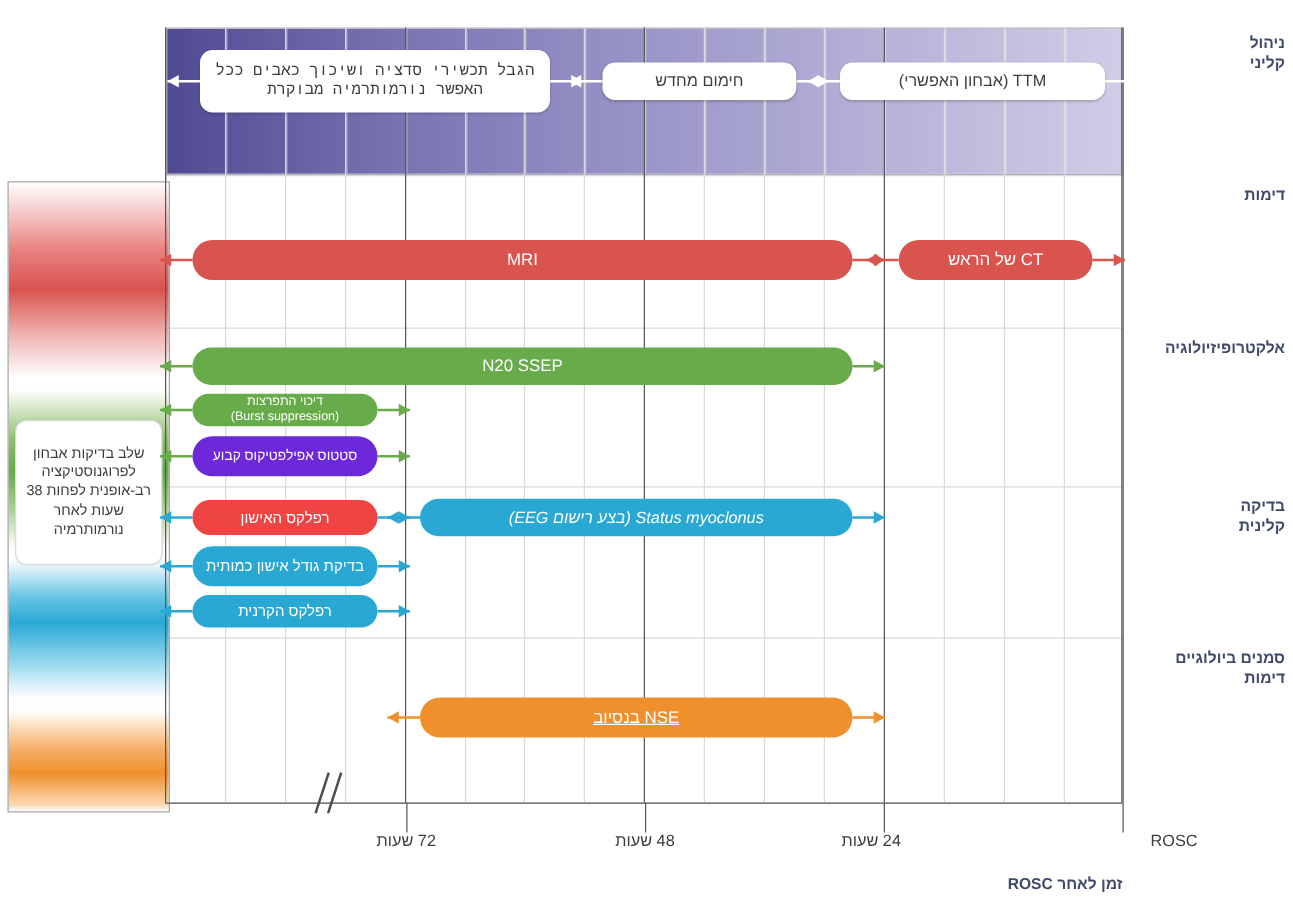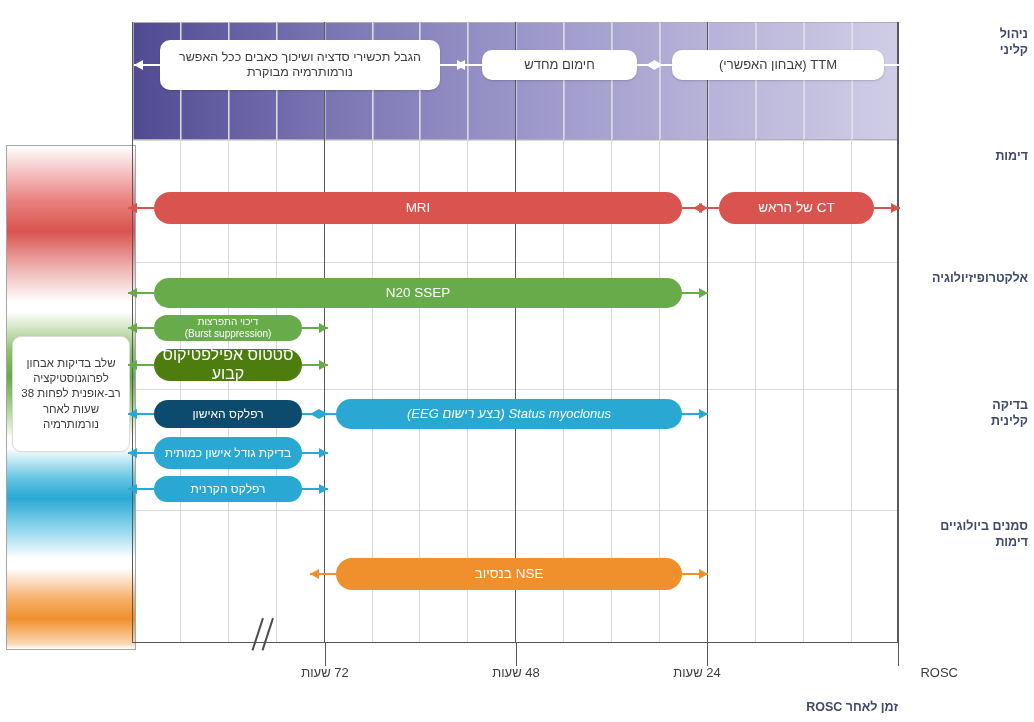--- a/index.html
+++ b/index.html
@@ -227,28 +227,28 @@
 <div class="abs" style="left: 302px; top: 327px; width: 26px; height: 2px; background: rgb(103, 171, 74); z-index: 4;"></div>
 <div class="abs" style="left: 319px; top: 323px; width: 0px; height: 0px; border-top: 5px solid transparent; border-bottom: 5px solid transparent; border-left: 9px solid rgb(103, 171, 74); z-index: 4;"></div>
 <div class="bar" style="left: 154px; top: 315px; width: 148px; height: 26px; background: rgb(103, 171, 74); font-size: 10px;">
     <span style="white-space: pre-line;">דיכוי התפרצות
 (Burst suppression)</span>
   </div>
 <div class="abs" style="left: 128px; top: 364px; width: 26px; height: 2px; background: rgb(103, 171, 74); z-index: 4;"></div>
 <div class="abs" style="left: 128px; top: 360px; width: 0px; height: 0px; border-top: 5px solid transparent; border-bottom: 5px solid transparent; border-right: 9px solid rgb(103, 171, 74); z-index: 4;"></div>
 <div class="abs" style="left: 302px; top: 364px; width: 26px; height: 2px; background: rgb(103, 171, 74); z-index: 4;"></div>
 <div class="abs" style="left: 319px; top: 360px; width: 0px; height: 0px; border-top: 5px solid transparent; border-bottom: 5px solid transparent; border-left: 9px solid rgb(103, 171, 74); z-index: 4;"></div>
-<div class="bar" style="left: 154px; top: 349px; width: 148px; height: 32px; background: #4d7c0f; font-size: 16px;">
+<div class="bar" style="left: 154px; top: 349px; width: 148px; height: 32px; background: #6d28d9; font-size: 11px;">
     <span style="white-space: pre-line;">סטטוס אפילפטיקוס קבוע</span>
   </div>
 <div class="abs" style="left: 128px; top: 413px; width: 26px; height: 2px; background: rgb(41, 168, 212); z-index: 4;"></div>
 <div class="abs" style="left: 128px; top: 409px; width: 0px; height: 0px; border-top: 5px solid transparent; border-bottom: 5px solid transparent; border-right: 9px solid rgb(41, 168, 212); z-index: 4;"></div>
 <div class="abs" style="left: 302px; top: 413px; width: 26px; height: 2px; background: rgb(41, 168, 212); z-index: 4;"></div>
 <div class="abs" style="left: 319px; top: 409px; width: 0px; height: 0px; border-top: 5px solid transparent; border-bottom: 5px solid transparent; border-left: 9px solid rgb(41, 168, 212); z-index: 4;"></div>
-<div class="bar" style="left: 154px; top: 400px; width: 148px; height: 28px; background: #0c4a6e; font-size: 12px;">
+<div class="bar" style="left: 154px; top: 400px; width: 148px; height: 28px; background: #ef4444; font-size: 12px;">
     <span style="white-space: pre-line;">רפלקס האישון</span>
   </div>
 <div class="abs" style="left: 310px; top: 413px; width: 26px; height: 2px; background: rgb(41, 168, 212); z-index: 4;"></div>
 <div class="abs" style="left: 310px; top: 409px; width: 0px; height: 0px; border-top: 5px solid transparent; border-bottom: 5px solid transparent; border-right: 9px solid rgb(41, 168, 212); z-index: 4;"></div>
 <div class="abs" style="left: 682px; top: 413px; width: 26px; height: 2px; background: rgb(41, 168, 212); z-index: 4;"></div>
 <div class="abs" style="left: 699px; top: 409px; width: 0px; height: 0px; border-top: 5px solid transparent; border-bottom: 5px solid transparent; border-left: 9px solid rgb(41, 168, 212); z-index: 4;"></div>
 <div class="bar" style="left: 336px; top: 399px; width: 346px; height: 30px; background: rgb(41, 168, 212); font-size: 13px; font-style: italic;">
     <span style="white-space: pre-line;">Status myoclonus (בצע רישום EEG)</span>
   </div>
 <div class="abs" style="left: 128px; top: 452px; width: 26px; height: 2px; background: rgb(41, 168, 212); z-index: 4;"></div>
@@ -263,27 +263,27 @@
 <div class="abs" style="left: 302px; top: 488px; width: 26px; height: 2px; background: rgb(41, 168, 212); z-index: 4;"></div>
 <div class="abs" style="left: 319px; top: 484px; width: 0px; height: 0px; border-top: 5px solid transparent; border-bottom: 5px solid transparent; border-left: 9px solid rgb(41, 168, 212); z-index: 4;"></div>
 <div class="bar" style="left: 154px; top: 476px; width: 148px; height: 26px; background: rgb(41, 168, 212); font-size: 12px;">
     <span style="white-space: pre-line;">רפלקס הקרנית</span>
   </div>
 <div class="abs" style="left: 310px; top: 573px; width: 26px; height: 2px; background: rgb(240, 144, 44); z-index: 4;"></div>
 <div class="abs" style="left: 310px; top: 569px; width: 0px; height: 0px; border-top: 5px solid transparent; border-bottom: 5px solid transparent; border-right: 9px solid rgb(240, 144, 44); z-index: 4;"></div>
 <div class="abs" style="left: 682px; top: 573px; width: 26px; height: 2px; background: rgb(240, 144, 44); z-index: 4;"></div>
 <div class="abs" style="left: 699px; top: 569px; width: 0px; height: 0px; border-top: 5px solid transparent; border-bottom: 5px solid transparent; border-left: 9px solid rgb(240, 144, 44); z-index: 4;"></div>
 <div class="bar" style="left: 336px; top: 558px; width: 346px; height: 32px; background: rgb(240, 144, 44); font-size: 13.5px;">
-    <span style="white-space: pre-line;">NSE בנסיוב</span>
+    <span style="white-space: pre-line; text-decoration: underline;">NSE בנסיוב</span>
   </div>
 <div class="abs" style="left: 134px; top: 64px; width: 26px; height: 2px; background: rgb(255, 255, 255); z-index: 4;"></div>
 <div class="abs" style="left: 134px; top: 60px; width: 0px; height: 0px; border-top: 5px solid transparent; border-bottom: 5px solid transparent; border-right: 9px solid rgb(255, 255, 255); z-index: 4;"></div>
 <div class="abs" style="left: 440px; top: 64px; width: 26px; height: 2px; background: rgb(255, 255, 255); z-index: 4;"></div>
 <div class="abs" style="left: 457px; top: 60px; width: 0px; height: 0px; border-top: 5px solid transparent; border-bottom: 5px solid transparent; border-left: 9px solid rgb(255, 255, 255); z-index: 4;"></div>
-<div class="bar white" style="left: 160px; top: 40px; width: 280px; height: 50px; font-size: 12.5px;">
+<div class="bar white" style="left: 160px; top: 40px; width: 280px; height: 50px; font-size: 12.5px; font-family: Liberation Mono, monospace;">
     <span style="white-space: pre-line;">הגבל תכשירי סדציה ושיכוך כאבים ככל האפשר נורמותרמיה מבוקרת</span>
   </div>
 <div class="abs" style="left: 456px; top: 64px; width: 26px; height: 2px; background: rgb(255, 255, 255); z-index: 4;"></div>
 <div class="abs" style="left: 456px; top: 60px; width: 0px; height: 0px; border-top: 5px solid transparent; border-bottom: 5px solid transparent; border-right: 9px solid rgb(255, 255, 255); z-index: 4;"></div>
 <div class="abs" style="left: 637px; top: 64px; width: 26px; height: 2px; background: rgb(255, 255, 255); z-index: 4;"></div>
 <div class="abs" style="left: 654px; top: 60px; width: 0px; height: 0px; border-top: 5px solid transparent; border-bottom: 5px solid transparent; border-left: 9px solid rgb(255, 255, 255); z-index: 4;"></div>
 <div class="bar white" style="left: 482px; top: 50px; width: 155px; height: 30px; font-size: 13px;">
     <span style="white-space: pre-line;">חימום מחדש</span>
   </div>
 <div class="abs" style="left: 646px; top: 64px; width: 26px; height: 2px; background: rgb(255, 255, 255); z-index: 4;"></div>

